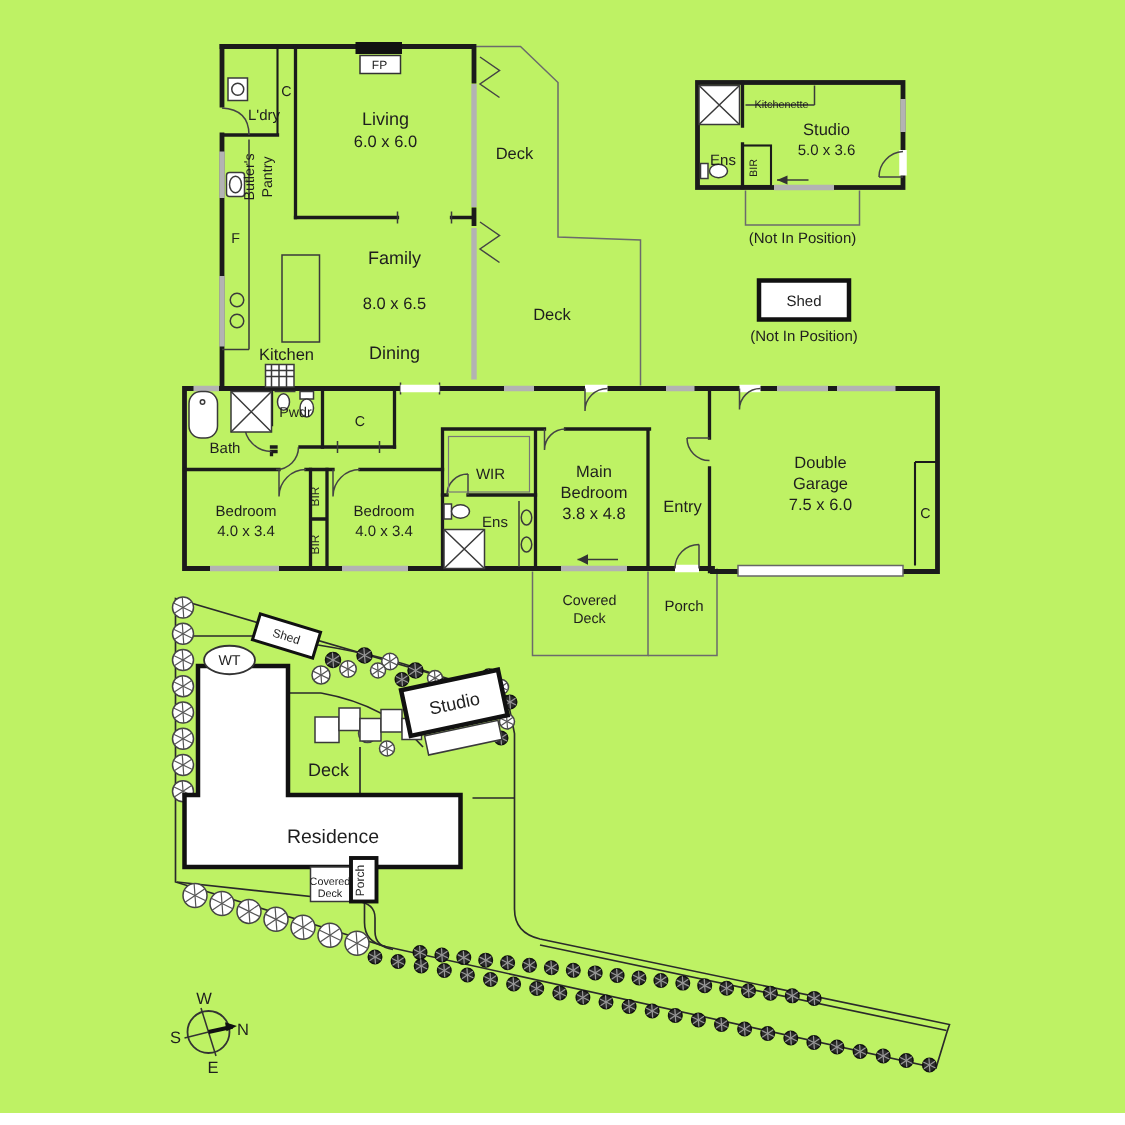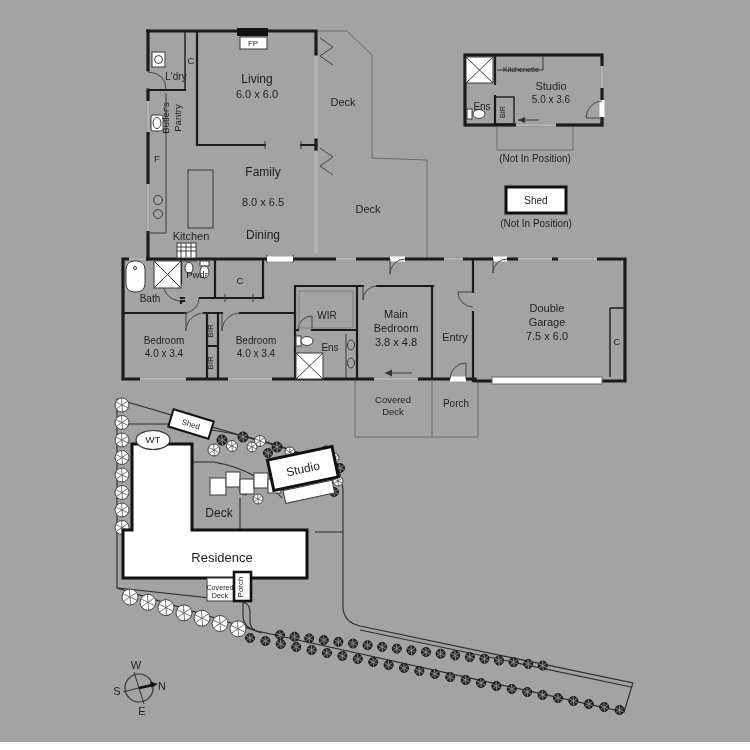--- a/index.html
+++ b/index.html
@@ -1,16 +1,16 @@
 <!DOCTYPE html>
 <html><head>
 <meta charset="utf-8">
 <style>
   html,body{margin:0;padding:0;background:#ffffff;}
-  .page{width:750px;height:742px;background:#a3a3a3;position:relative;overflow:hidden;
+  .page{width:750px;height:742px;background:#bef264;position:relative;overflow:hidden;
         font-family:"Liberation Sans", sans-serif;}
   svg text{fill:#1e1e1e;font-family:"Liberation Sans", sans-serif;}
   .wall{stroke:#1b1b1b;stroke-width:3.2;fill:none;stroke-linecap:square;}
   .iwall{stroke:#1b1b1b;stroke-width:2.2;fill:none;stroke-linecap:square;}
   .twall{stroke:#1b1b1b;stroke-width:1.4;fill:none;}
   .fix{stroke:#3a3a3a;stroke-width:1;fill:none;}
   .fixw{stroke:#3a3a3a;stroke-width:1;fill:#fff;}
   .win{stroke:#b3b3b3;stroke-width:3.6;fill:none;}
   .thin{stroke:#6b6b6b;stroke-width:1;fill:none;}
   .arc{stroke:#444;stroke-width:1;fill:none;}

